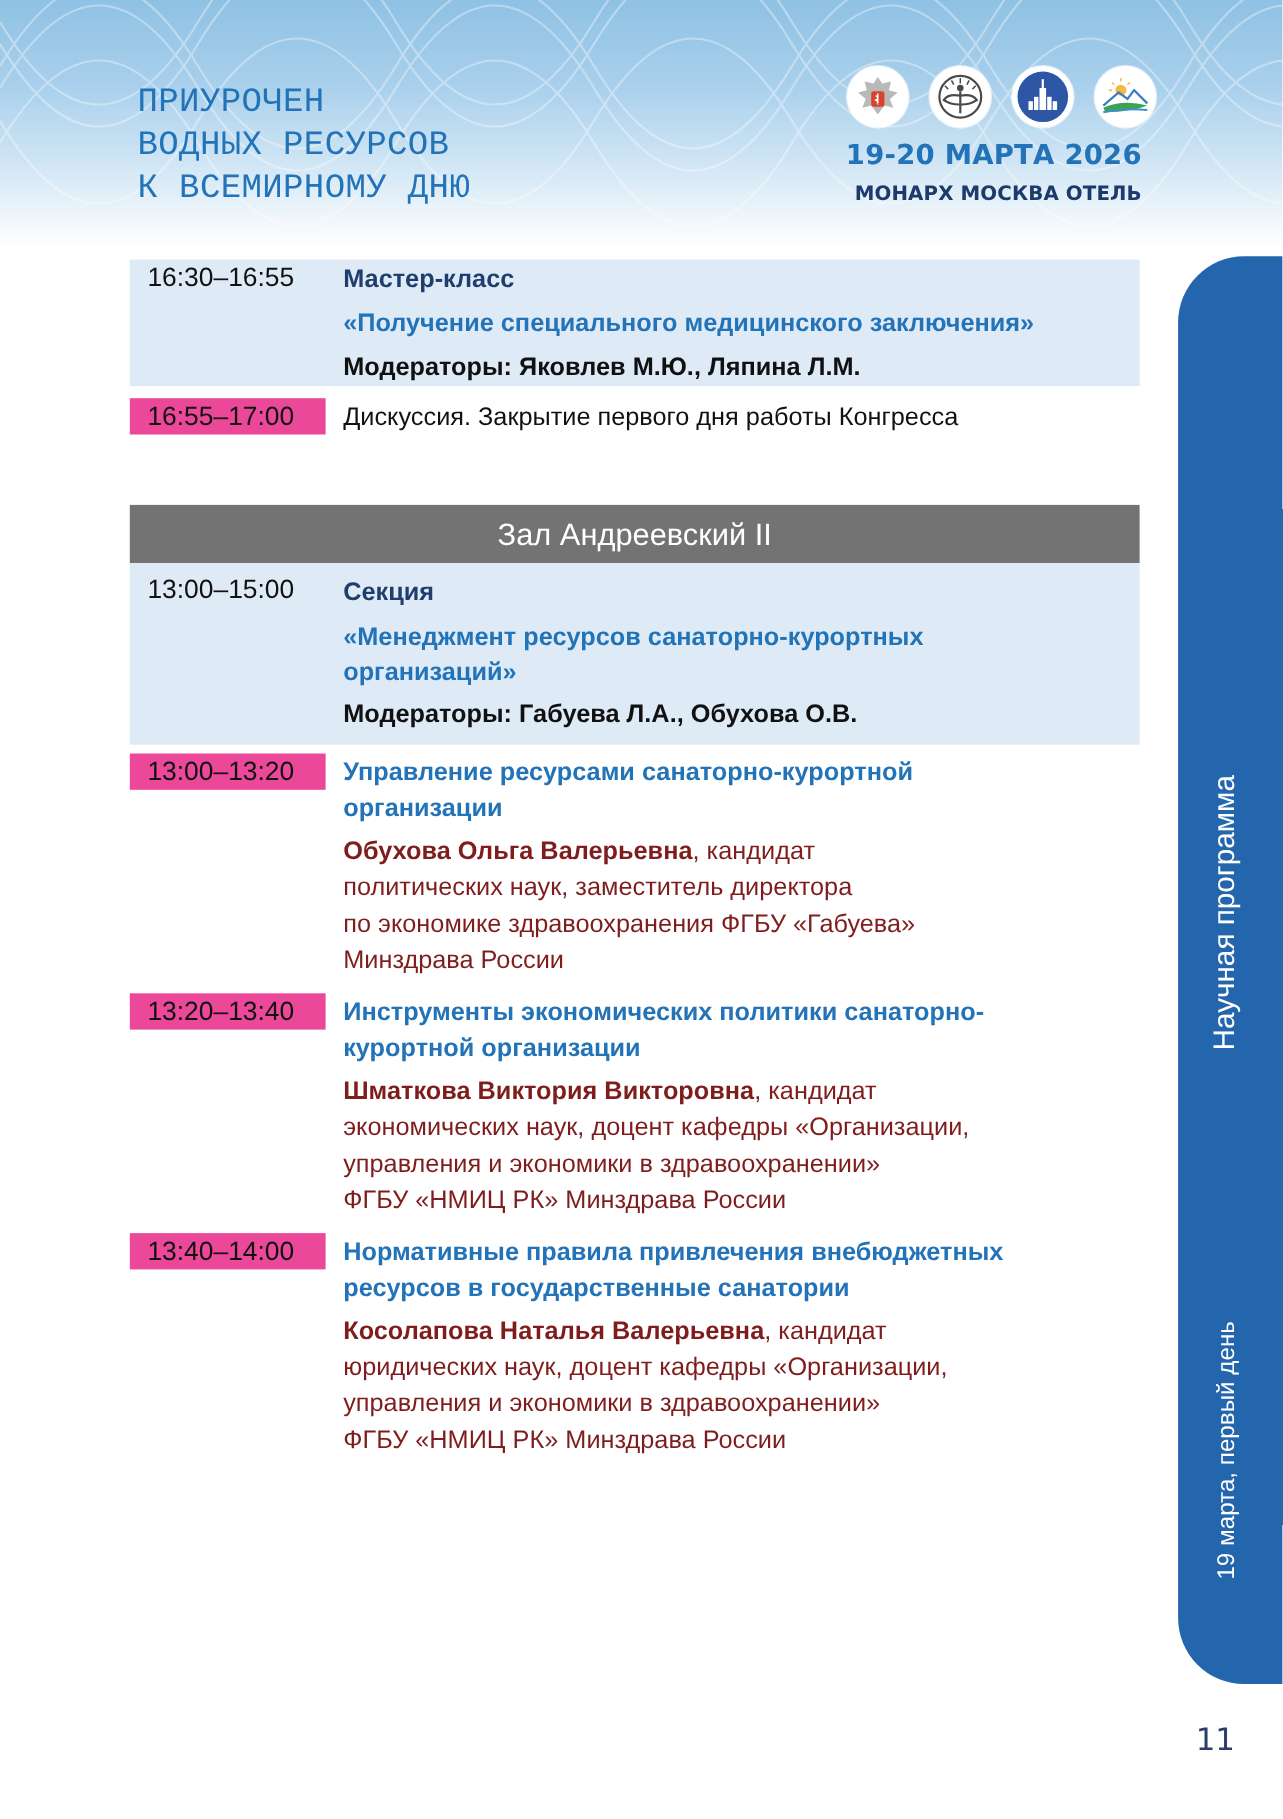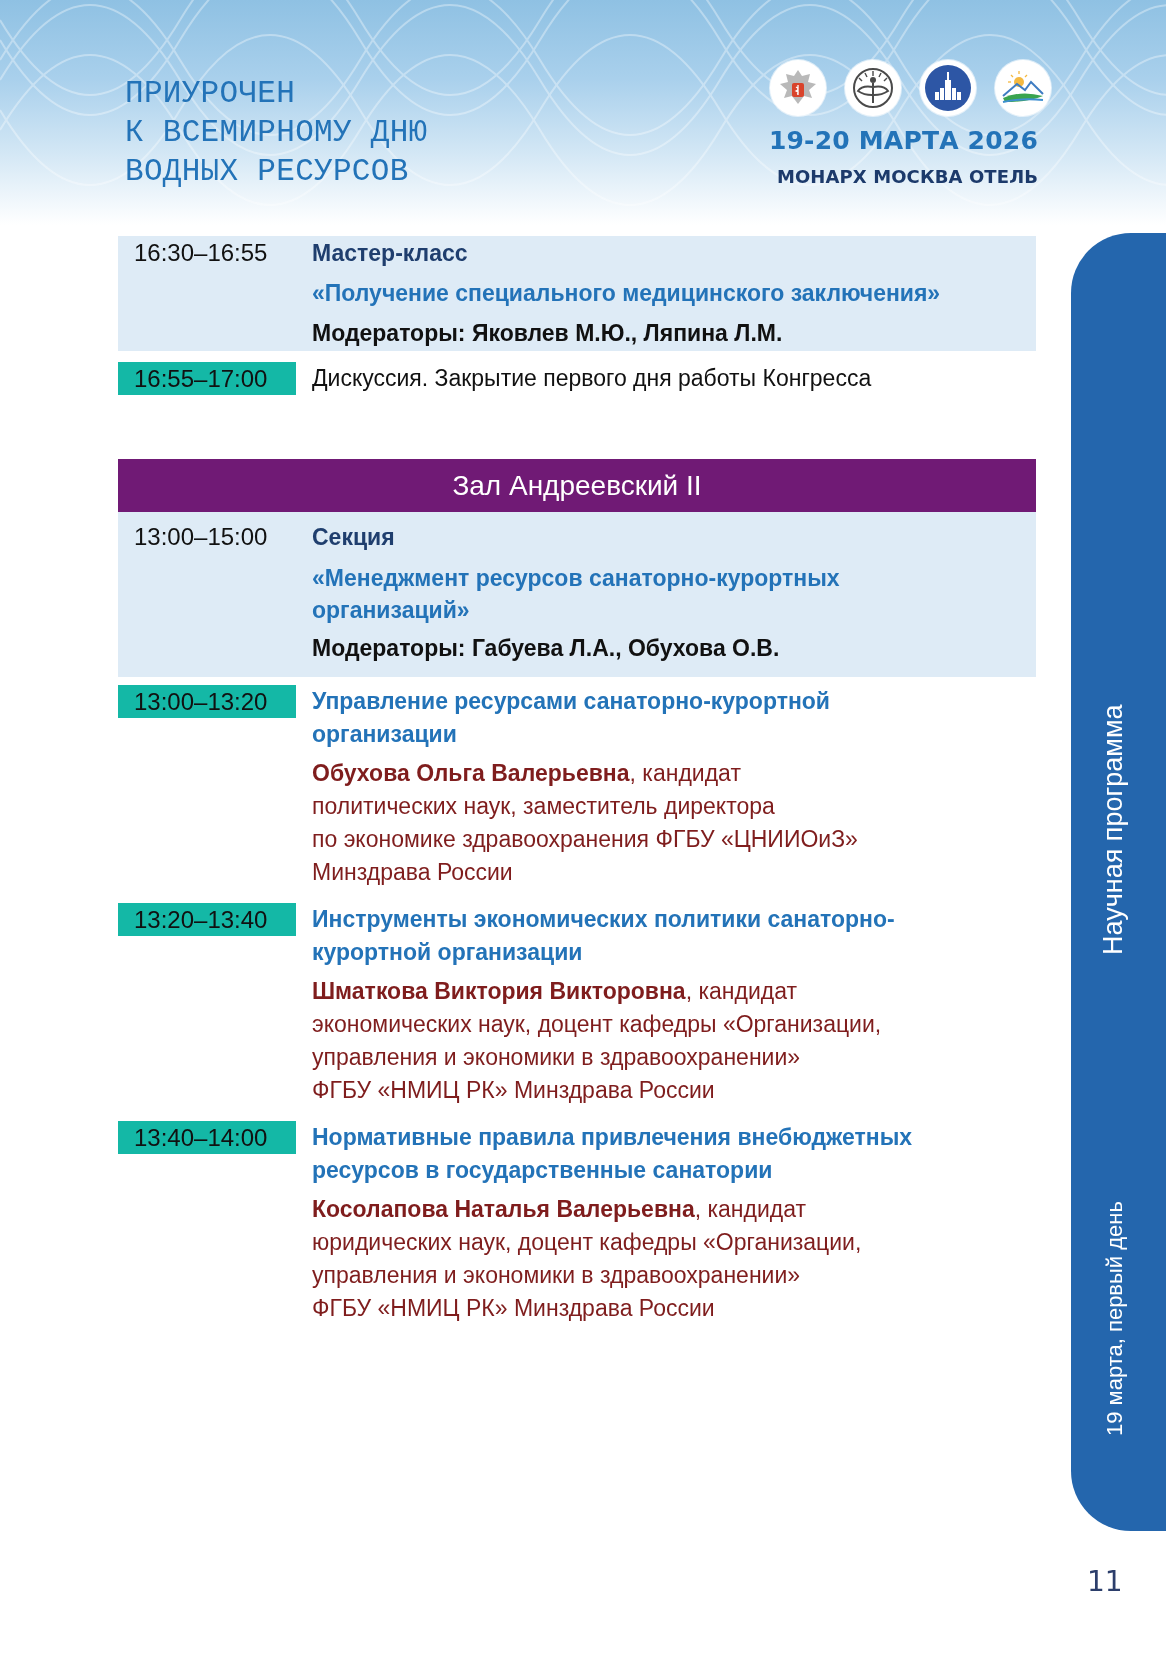--- a/index.html
+++ b/index.html
@@ -38,34 +38,34 @@
 
   
   .content { position: absolute; left: 118px; top: 236px; width: 918px; }
   .row { position: relative; display: flex; }
   .time {
     width: 194px; flex: none; font-size: 24px; line-height: 30px; color: #111;
     padding-left: 16px; white-space: nowrap;
   }
   .body { flex: 1; padding-left: 16px; font-size: 23px; line-height: 33px; }
   .block-bg { background: #deebf6; }
-  .time-pill { background: #14b8a6; height: 33px; line-height: 33px; padding-left: 16px; }
+  .time-pill { background: #ec4899; height: 33px; line-height: 33px; padding-left: 16px; }
 
   .kind { color: #1f3e6e; font-weight: bold; font-size: 23px; line-height: 30px; }
   .session-title { color: #2373b8; font-weight: bold; font-size: 23px; line-height: 33px; margin-top: 10px; }
   .moderators { color: #111; font-weight: bold; font-size: 23px; line-height: 30px; margin-top: 10px; }
 
   .talk-title { color: #2373b8; font-weight: bold; font-size: 23px; line-height: 33px; }
   .speaker { color: #7f1d1d; font-size: 23px; line-height: 33px; margin-top: 6px; }
   .speaker b { font-weight: bold; }
 
   .plain { font-size: 23px; line-height: 33px; color: #111; }
 
   .hall-header {
-    background: #701a75; color: #fff; text-align: center;
+    background: #737373; color: #fff; text-align: center;
     font-size: 28px; line-height: 53px; height: 53px; font-weight: normal;
   }
 
   
   .side-tab {
     position: absolute; left: 1071px; top: 233px; width: 95px; height: 1298px;
     background: #2466ad; border-radius: 60px 0 0 60px;
   }
   .side-label {
     position: absolute; color: #fff; white-space: nowrap;
@@ -89,22 +89,22 @@
       <path d="M0,40 C60,140 120,140 180,40 S300,-60 360,40 S480,140 540,40 S660,-60 720,40 S840,140 900,40 S1020,-60 1080,40 S1200,140 1260,40"></path>
       <path d="M0,60 C60,-40 120,-40 180,60 S300,160 360,60 S480,-40 540,60 S660,160 720,60 S840,-40 900,60 S1020,160 1080,60 S1200,-40 1260,60"></path>
       <path d="M0,80 C60,-20 120,-20 180,80 S300,180 360,80 S480,-20 540,80 S660,180 720,80 S840,-20 900,80 S1020,180 1080,80 S1200,-20 1260,80"></path>
       <path d="M0,110 C60,210 120,210 180,110 S300,10 360,110 S480,210 540,110 S660,10 720,110 S840,210 900,110 S1020,10 1080,110 S1200,210 1260,110"></path>
       <path d="M0,130 C60,30 120,30 180,130 S300,230 360,130 S480,30 540,130 S660,230 720,130 S840,30 900,130 S1020,230 1080,130 S1200,30 1260,130"></path>
     </g>
   </svg>
 
   <div class="header-title">
     <div>ПРИУРОЧЕН</div>
+    <div>ВОДНЫХ РЕСУРСОВ</div>
     <div>К ВСЕМИРНОМУ ДНЮ</div>
-    <div>ВОДНЫХ РЕСУРСОВ</div>
   </div>
 
   <div class="logos">
     <div class="logo">
       <svg width="44" height="44" viewBox="0 0 44 44">
         <path d="M22 4 L26 10 L34 8 L32 16 L40 18 L33 24 L36 32 L28 30 L22 38 L16 30 L8 32 L11 24 L4 18 L12 16 L10 8 L18 10 Z" fill="#b9b9b9"></path>
         <rect x="16" y="17" width="12" height="14" rx="2" fill="#d9432b"></rect>
         <path d="M22 19 L22 29 M20 21 Q24 23 20 25 Q24 27 21 28" stroke="#fff" stroke-width="1.3" fill="none"></path>
       </svg>
     </div>
@@ -188,21 +188,21 @@
   <div class="row" style="margin-top:8px;">
     <div class="time time-pill" style="width:178px;">13:00–13:20</div>
     <div class="body" style="padding-left:16px;">
       <div class="talk-title">
         <div>Управление ресурсами санаторно-курортной</div>
         <div>организации</div>
       </div>
       <div class="speaker">
         <div><b>Обухова Ольга Валерьевна</b><span>, кандидат</span></div>
         <div>политических наук, заместитель директора</div>
-        <div>по экономике здравоохранения ФГБУ «ЦНИИОиЗ»</div>
+        <div>по экономике здравоохранения ФГБУ «Габуева»</div>
         <div>Минздрава России</div>
       </div>
     </div>
   </div>
 
   <div class="row" style="margin-top:14px;">
     <div class="time time-pill" style="width:178px;">13:20–13:40</div>
     <div class="body" style="padding-left:16px;">
       <div class="talk-title">
         <div>Инструменты экономических политики санаторно-</div>

